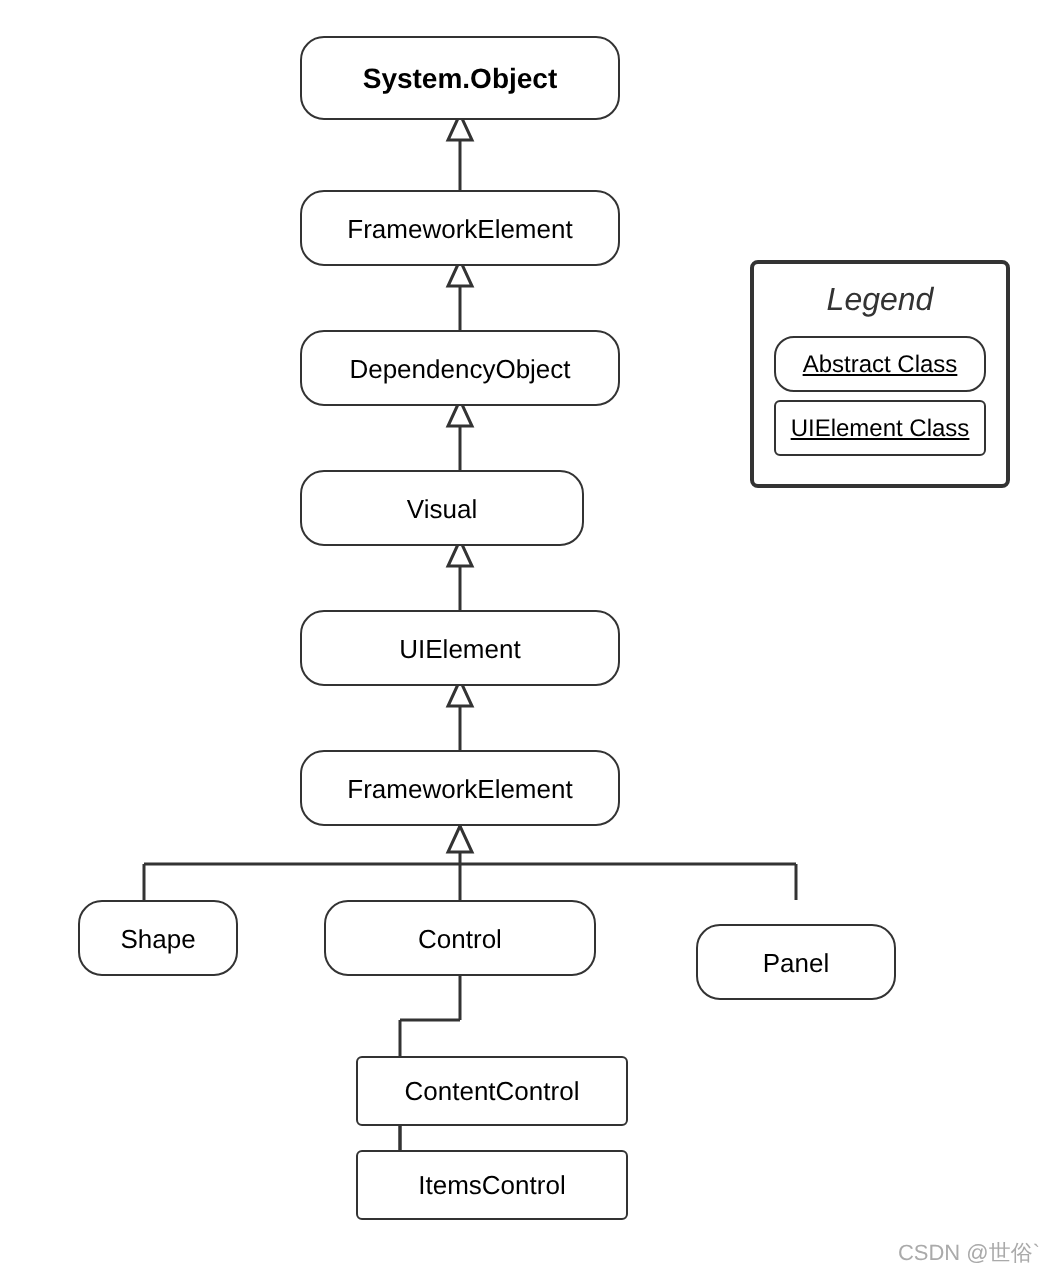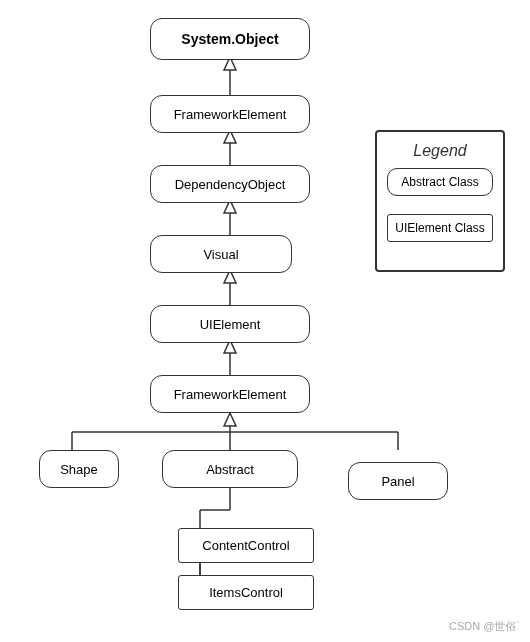--- a/index.html
+++ b/index.html
@@ -70,25 +70,26 @@
       font-size: 16px;
       text-align: center;
       margin-bottom: 8px;
       color: #333;
     }
 
     .legend-item {
       display: flex;
       align-items: center;
       justify-content: center;
-      margin-bottom: 18px;
+      margin-bottom: 4px;
       height: 28px;
       border: 1.5px solid #333;
       background: #fff;
       font-size: 12px;
+      text-decoration: underline;
     }
 
     .legend-item.abstract {
       border-radius: 10px;
     }
 
     .legend-item.concrete {
       border-radius: 3px;
     }
 
@@ -167,21 +168,21 @@
 
   <div id="node-framework-element" class="node abstract" style="left:150px; top:375px; width:160px; height:38px;">
     <span>FrameworkElement</span>
   </div>
 
   <div id="node-shape" class="node abstract" style="left:22px; top:450px; width:80px; height:38px;margin-left:17px;">
     <span>Shape</span>
   </div>
 
   <div id="node-control" class="node abstract" style="left:162px; top:450px; width:136px; height:38px;">
-    <span>Abstract</span>
+    <span>Control</span>
   </div>
 
   <div id="node-panel" class="node abstract" style="left:348px; top:450px; width:100px; height:38px;margin-top:12px;">
     <span>Panel</span>
   </div>
 
   <div id="node-content-control" class="node concrete" style="left:178px; top:528px; width:136px; height:35px;">
     <span>ContentControl</span>
   </div>
 

